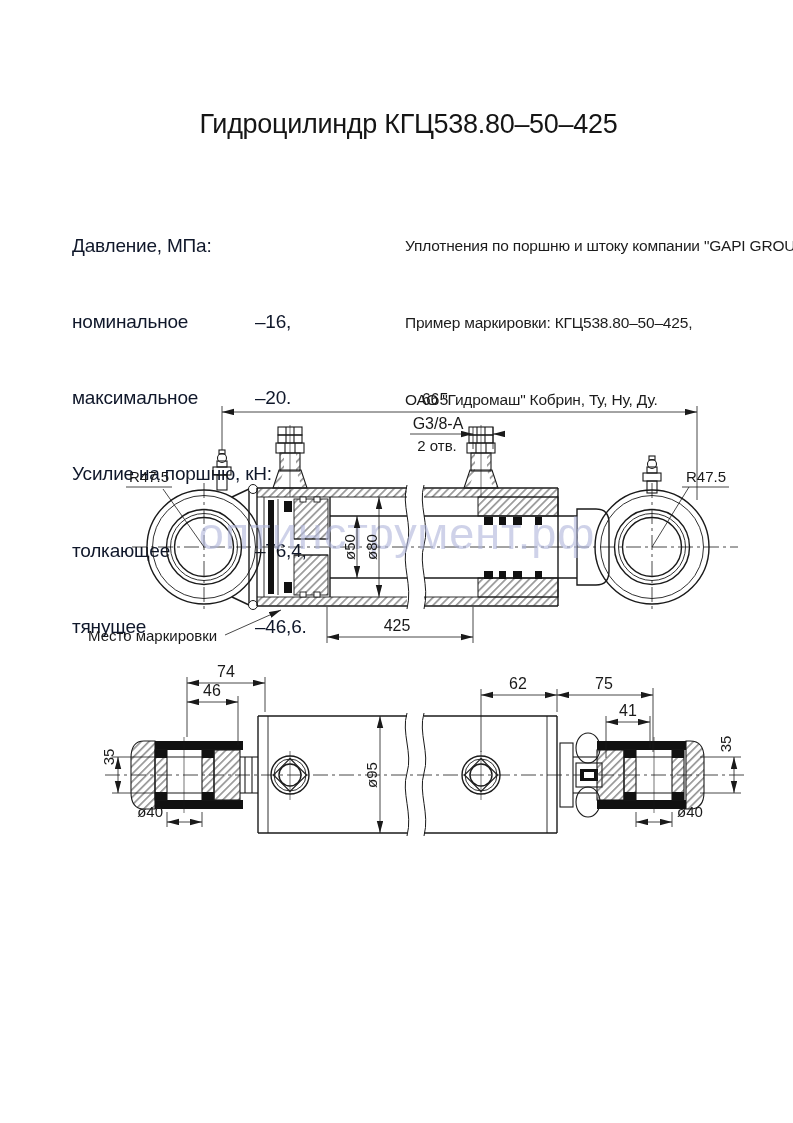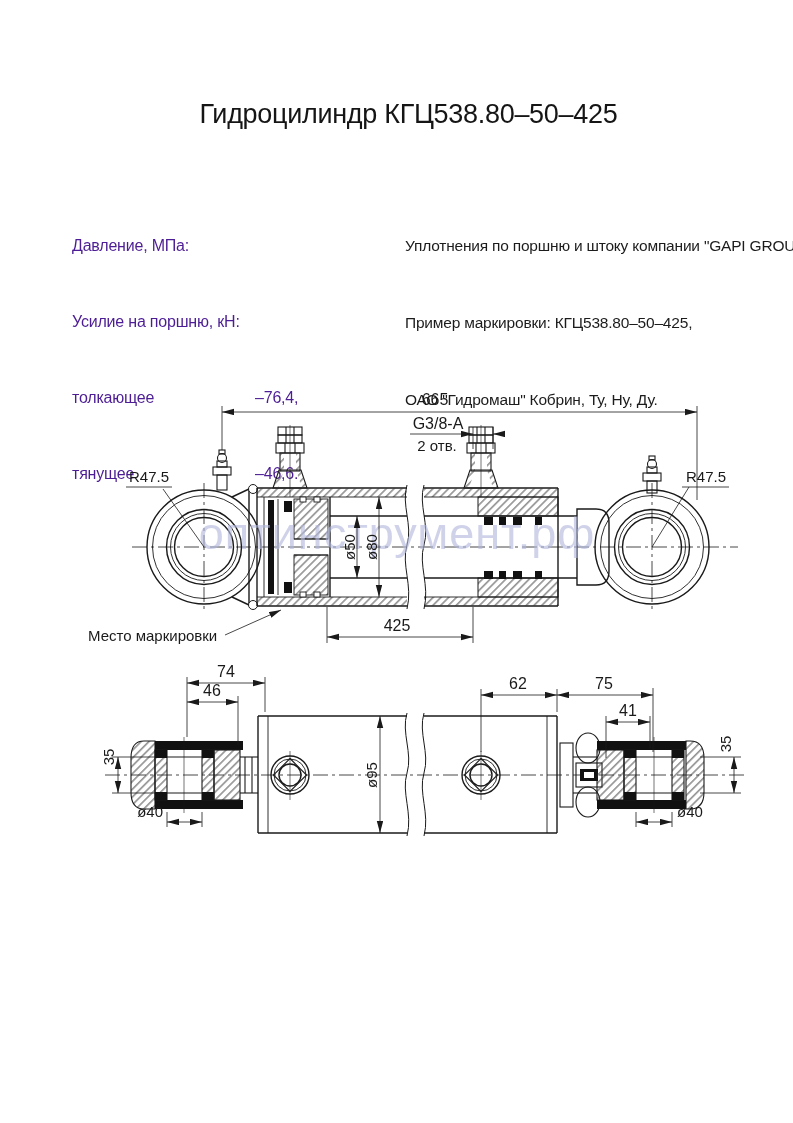--- a/index.html
+++ b/index.html
@@ -1,41 +1,49 @@
 <!DOCTYPE html>
 <html><head>
 <meta charset="utf-8">
 <style>
   html,body{margin:0;padding:0;background:#ffffff;}
   .page{position:relative;width:793px;height:1123px;background:#fff;overflow:hidden;
         font-family:"Liberation Sans",sans-serif;color:#1c1c1c;}
-  .title{position:absolute;top:99px;left:0;width:793px;text-align:center;
+  .title{position:absolute;top:109px;left:0;width:793px;text-align:center;
          font-size:27px;letter-spacing:-0.3px;color:#151515;white-space:pre;}
   .title-inner{display:inline-block;transform:translateX(12px);}
-  .specs{position:absolute;left:72px;top:182px;font-size:16px;line-height:25.4px;
-         letter-spacing:-0.2px;color:#4c1d95;white-space:pre;}
+  .specs{position:absolute;left:72px;top:182px;font-size:19px;line-height:25.4px;
+         letter-spacing:-0.2px;color:#0f172a;white-space:pre;}
   .spec-row{display:flex;}
   .spec-label{display:inline-block;width:183px;}
   .notes{position:absolute;left:405px;top:182px;font-size:15.5px;line-height:25.6px;
          letter-spacing:-0.2px;white-space:pre;}
   .footer{position:absolute;left:122px;top:929px;font-size:15.5px;letter-spacing:-0.2px;white-space:pre;}
   svg text{font-family:"Liberation Sans",sans-serif;fill:#1a1a1a;}
   .dim{font-size:16px;}
   .dim-s{font-size:15px;}
   .wm{font-size:45px;fill:#b2b8dc;opacity:0.62;letter-spacing:1px;}
 </style>
 </head>
 <body>
 
 <div class="page">
 
   <div class="title"><span class="title-inner">Гидроцилиндр КГЦ538.80–50–425</span></div>
 
   <div class="specs">
     <div>Давление, МПа:</div>
+    <div class="spec-row">
+      <span class="spec-label">номинальное</span>
+      <span class="spec-value">–16,</span>
+    </div>
+    <div class="spec-row">
+      <span class="spec-label">максимальное</span>
+      <span class="spec-value">–20.</span>
+    </div>
     <div>Усилие на поршню, кН:</div>
     <div class="spec-row">
       <span class="spec-label">толкающее</span>
       <span class="spec-value">–76,4,</span>
     </div>
     <div class="spec-row">
       <span class="spec-label">тянущее</span>
       <span class="spec-value">–46,6.</span>
     </div>
   </div>

